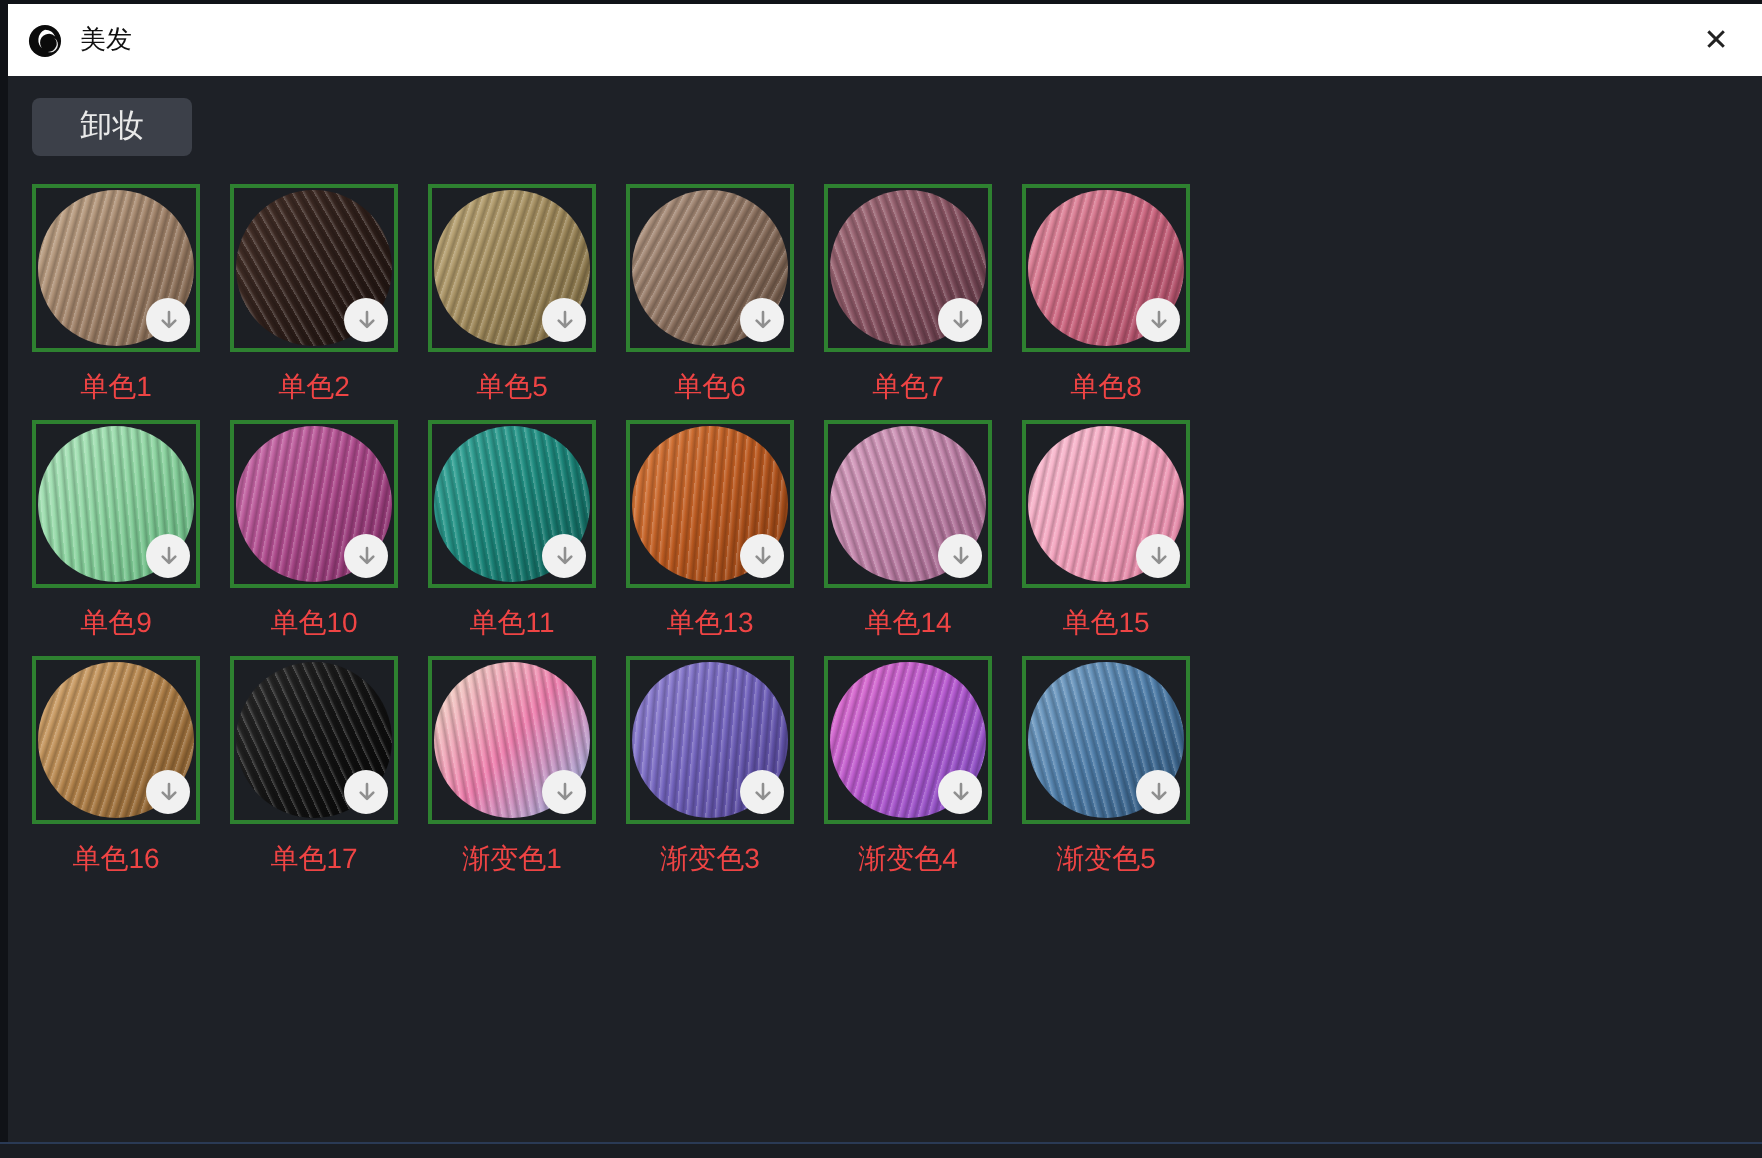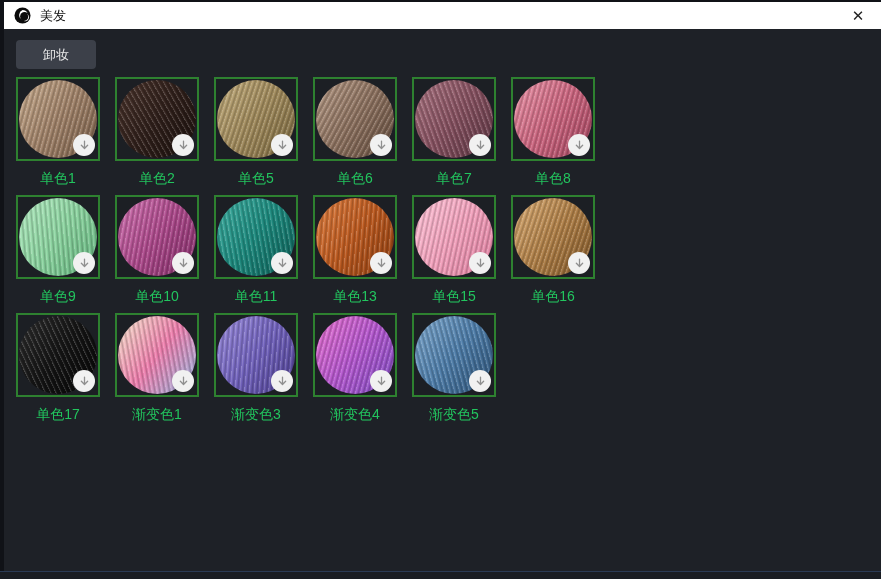--- a/index.html
+++ b/index.html
@@ -13,40 +13,40 @@
   .bg-edge-bottom{
     position:absolute; left:0; right:0; bottom:0; height:8px;
     background:#1a1d23; border-top:1px solid #2a3a55;
   }
   .dialog{
     position:absolute; left:4px; top:2px; right:0; bottom:8px;
     background:#1e2127;
     display:flex; flex-direction:column;
   }
   .titlebar{
-    height:27px; background:#ffffff; flex:0 0 auto;
+    height:36px; background:#ffffff; flex:0 0 auto;
     display:flex; align-items:center; padding:0 10px;
   }
   .titlebar .logo{ width:17px; height:17px; flex:0 0 auto; }
   .titlebar .title{
     margin-left:9px; font-size:13px; color:#111111;
   }
   .titlebar .spacer{ flex:1; }
   .close-btn{
     width:26px; height:22px; display:flex; align-items:center; justify-content:center;
     font-size:15px; color:#222; cursor:pointer; background:transparent; border:0;
     font-family:"DejaVu Sans",sans-serif;
   }
   .content{
     flex:1; padding:11px 12px; overflow:hidden;
   }
   .remove-btn{
     display:inline-block; width:80px; height:29px; line-height:29px;
-    background:#3c4049; color:#e9e9e9; font-size:13px; text-align:center;
-    border:0; border-radius:4px; cursor:pointer; margin-bottom:8px;
+    background:#3c4049; color:#e9e9e9; font-size:16px; text-align:center;
+    border:0; border-radius:4px; cursor:pointer; margin-bottom:14px;
     font-family:"Liberation Sans","DejaVu Sans",sans-serif;
   }
   .grid{
     width:594px;
     display:flex; flex-wrap:wrap; column-gap:15px; row-gap:7px;
   }
   .tile-item{ width:84px; display:flex; flex-direction:column; align-items:center; }
   .tile{
     width:84px; height:84px; position:relative;
     border:2px solid #2e8130; background:#1c1f24; cursor:pointer;
@@ -54,21 +54,21 @@
   .swatch{
     position:absolute; left:1px; top:1px; width:78px; height:78px;
     border-radius:50%;
   }
   .dl-badge{
     position:absolute; right:3px; bottom:3px; width:22px; height:22px;
     border-radius:50%; background:#f1f1f1;
     display:flex; align-items:center; justify-content:center;
   }
   .tile-label{
-    margin-top:9px; font-size:14px; color:#22c55e; text-align:center;
+    margin-top:9px; font-size:14px; color:#ef4444; text-align:center;
     white-space:nowrap;
   }
 </style>
 </head>
 <body>
 
 <div class="dialog">
   <div class="titlebar">
     <svg class="logo" viewBox="0 0 18 18" aria-hidden="true">
       <circle cx="9" cy="9" r="8.5" fill="#0b0b0b"></circle>
@@ -199,20 +199,31 @@
       <div class="swatch" style="background-image: repeating-linear-gradient(95deg, rgba(255, 255, 255, 0.22) 0px, rgba(255, 255, 255, 0) 1.6px, rgba(0, 0, 0, 0.2) 3.2px, rgba(0, 0, 0, 0) 4.8px), linear-gradient(128deg, rgb(221, 127, 66) 0%, rgb(188, 90, 32) 50%, rgb(142, 63, 18) 100%);"></div>
       <div class="dl-badge">
         <svg width="13" height="13" viewBox="0 0 14 14" aria-hidden="true">
           <path d="M7 2.2v7.2M3.6 6.8L7 10.2l3.4-3.4" fill="none" stroke="#8f8f8f" stroke-width="1.4" stroke-linecap="round" stroke-linejoin="round"></path>
         </svg>
       </div>
     </div>
     <div class="tile-label">单色13</div>
   </div>
 
+  <div class="tile-item">
+    <div class="tile">
+      <div class="swatch" style="background-image: repeating-linear-gradient(72deg, rgba(255, 255, 255, 0.22) 0px, rgba(255, 255, 255, 0) 1.6px, rgba(0, 0, 0, 0.2) 3.2px, rgba(0, 0, 0, 0) 4.8px), linear-gradient(128deg, rgb(219, 164, 196) 0%, rgb(193, 132, 170) 50%, rgb(156, 97, 136) 100%);"></div>
+      <div class="dl-badge">
+        <svg width="13" height="13" viewBox="0 0 14 14" aria-hidden="true">
+          <path d="M7 2.2v7.2M3.6 6.8L7 10.2l3.4-3.4" fill="none" stroke="#8f8f8f" stroke-width="1.4" stroke-linecap="round" stroke-linejoin="round"></path>
+        </svg>
+      </div>
+    </div>
+    <div class="tile-label">单色14</div>
+  </div>
 
   <div class="tile-item">
     <div class="tile">
       <div class="swatch" style="background-image: repeating-linear-gradient(102deg, rgba(255, 255, 255, 0.22) 0px, rgba(255, 255, 255, 0) 1.6px, rgba(0, 0, 0, 0.2) 3.2px, rgba(0, 0, 0, 0) 4.8px), linear-gradient(128deg, rgb(251, 196, 214) 0%, rgb(243, 162, 189) 50%, rgb(221, 127, 159) 100%);"></div>
       <div class="dl-badge">
         <svg width="13" height="13" viewBox="0 0 14 14" aria-hidden="true">
           <path d="M7 2.2v7.2M3.6 6.8L7 10.2l3.4-3.4" fill="none" stroke="#8f8f8f" stroke-width="1.4" stroke-linecap="round" stroke-linejoin="round"></path>
         </svg>
       </div>
     </div>

